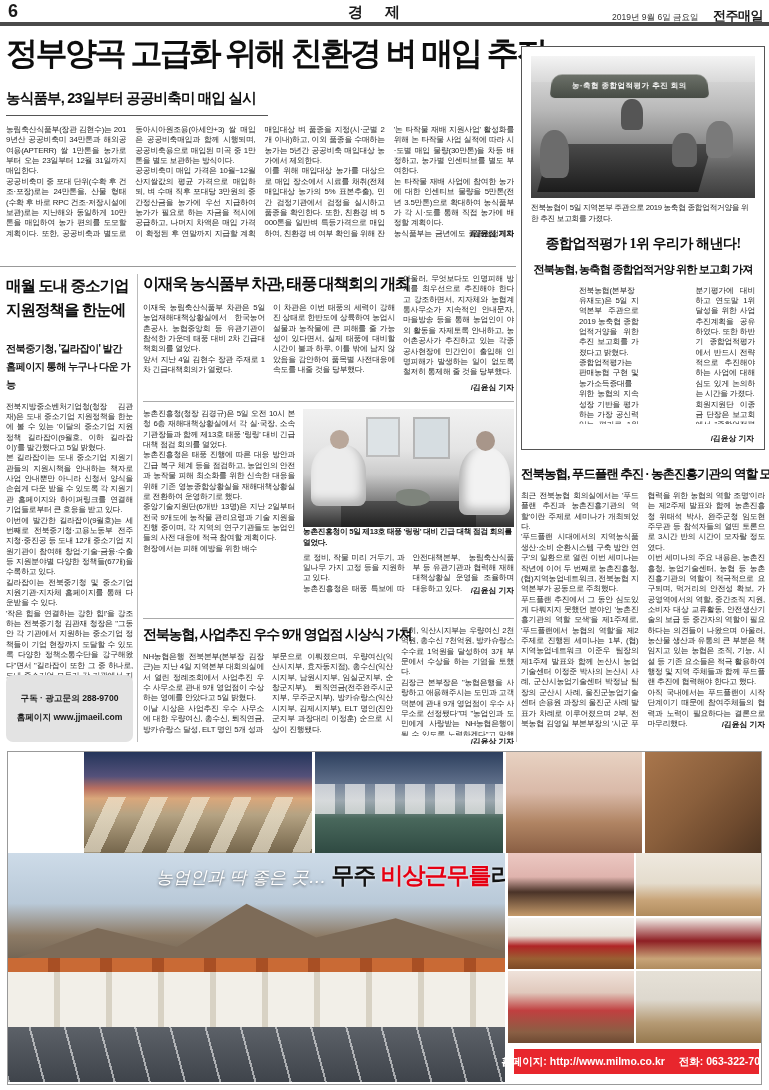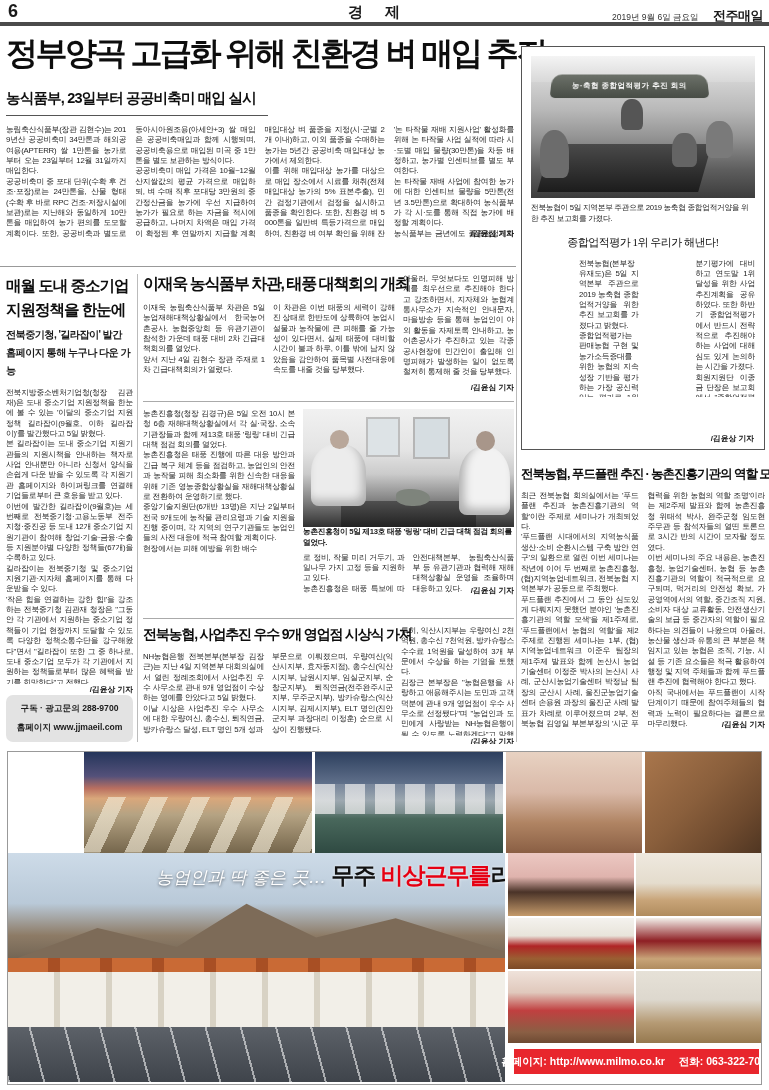--- a/index.html
+++ b/index.html
@@ -22,23 +22,23 @@
   .top-story{position:absolute;left:6px;top:32px;width:508px;}
   .top-story h1{font-size:32px;font-weight:900;letter-spacing:-2.5px;white-space:nowrap;}
   .top-story h2{font-size:14.5px;font-weight:800;letter-spacing:-0.8px;margin-top:13px;padding-bottom:7px;width:262px;border-bottom:1px solid #555;}
   .cols4{display:flex;gap:9px;margin-top:9px;height:114px;overflow:hidden;}
   .cols4 .jt{flex:1;}
   .top-byline{margin-top:-11px;}
   .rule-under-top{position:absolute;left:0;top:266px;width:516px;height:1px;background:#999;}
   
   .left-col{position:absolute;left:6px;top:274px;width:127px;height:470px;overflow:hidden;}
   .left-col h3{font-size:15.5px;font-weight:800;line-height:1.55;letter-spacing:-1px;}
-  .left-sub{font-size:10.2px;font-weight:800;line-height:1.75;letter-spacing:-0.6px;margin-top:4px;}
+  .left-sub{font-size:10.2px;font-weight:800;line-height:1.75;letter-spacing:-0.6px;margin-top:18px;}
   .left-body{margin-top:8px;height:296px;overflow:hidden;}
-  .info-box{position:absolute;bottom:2px;left:0;width:119px;background:#e3e3e3;border-radius:7px;padding:8px 4px;text-align:center;}
+  .info-box{position:absolute;bottom:2px;left:0;width:119px;background:#e3e3e3;border-radius:7px;padding:18px 4px;text-align:center;}
   .info-box div{font-size:8.6px;font-weight:800;}
   .info-box .l2{margin-top:7px;}
   .vrule{position:absolute;width:1px;background:#bbb;top:274px;height:468px;}
   .v1{left:137px;} .v2{left:516px;}
   
   .mid{position:absolute;left:143px;top:274px;width:371px;height:470px;overflow:hidden;}
   .art-tp{position:relative;height:122px;}
   .tp-left{float:left;width:252px;}
   .tp-left h3{font-size:16px;font-weight:800;letter-spacing:-1.4px;white-space:nowrap;}
   .cols2{display:flex;gap:8px;margin-top:8px;overflow:hidden;}
@@ -76,21 +76,21 @@
   .box-photo{height:142px;position:relative;overflow:hidden;background:linear-gradient(180deg,#e6e6e6 0%,#d2d2d2 18%,#b8b8b8 38%,#929292 58%,#5e5e5e 80%,#3c3c3c 100%);}
   .bp-ceiling{position:absolute;top:0;left:0;right:0;height:18%;background:linear-gradient(180deg,#f4f4f4,#d8d8d8);}
   .bp-banner{position:absolute;top:13%;left:9%;width:70%;height:17%;background:linear-gradient(180deg,#6d726a,#474c45);border-radius:10px 10px 5px 5px;color:#f7f7f7;font-size:7.5px;font-weight:bold;text-align:center;display:flex;align-items:center;justify-content:center;letter-spacing:0.5px;transform:perspective(120px) rotateX(10deg);}
   .bp-table{position:absolute;left:6%;bottom:4%;width:72%;height:34%;background:linear-gradient(180deg,#4a4a4a,#1c1c1c);transform:skewX(-16deg);}
   .bp-person{position:absolute;border-radius:45% 45% 20% 20%;}
   .p1{left:4%;bottom:14%;width:13%;height:34%;background:#6c6c6c;}
   .p2{left:40%;top:30%;width:10%;height:22%;background:#555;}
   .p3{right:10%;bottom:28%;width:12%;height:26%;background:#7a7a7a;}
   .p4{right:26%;bottom:22%;width:11%;height:24%;background:#646464;}
   .box-caption{margin-top:5px;font-weight:normal;}
-  .box-headline{font-family:"Liberation Serif",serif;font-size:11px;font-weight:400;text-align:center;margin-top:10px;letter-spacing:-0.5px;white-space:nowrap;}
+  .box-headline{font-family:"Liberation Serif",serif;font-size:14px;font-weight:700;text-align:center;margin-top:10px;letter-spacing:-0.5px;white-space:nowrap;}
   .box-subhead{font-size:11.2px;font-weight:800;text-align:center;margin-top:9px;letter-spacing:-0.9px;white-space:nowrap;}
   .box-cols{display:flex;gap:9px;margin-top:9px;height:138px;overflow:hidden;}
   .box-cols .jt{flex:1;margin-left:48px;}
   .box-byline{position:absolute;right:10px;bottom:5px;}
   .art-fp{margin-top:16px;position:relative;}
   .art-fp h3{font-size:12.6px;font-weight:800;letter-spacing:-1.1px;white-space:nowrap;}
   .fp-cols{display:flex;gap:9px;margin-top:8px;height:238px;overflow:hidden;}
   .fp-cols .jt{flex:1;}
   .fp-byline{margin-top:-10px;}
   
@@ -260,20 +260,21 @@
         <div class="bp-ceiling"></div>
         <div class="bp-banner">농·축협 종합업적평가 추진 회의</div>
         <div class="bp-table"></div>
         <div class="bp-person p1"></div>
         <div class="bp-person p2"></div>
         <div class="bp-person p3"></div>
         <div class="bp-person p4"></div>
       </div>
       <div class="caption box-caption">전북농협이 5일 지역본부 주관으로 2019 농축협 종합업적거양을 위한 추진 보고회를 가졌다.</div>
       <h3 class="box-headline">종합업적평가 1위 우리가 해낸다!</h3>
+      <h4 class="box-subhead">전북농협, 농축협 종합업적거양 위한 보고회 가져</h4>
       <div class="box-cols">
         <div class="jt">전북농협(본부장 유재도)은 5일 지역본부 주관으로 2019 농축협 종합업적거양을 위한 추진 보고회를 가졌다고 밝혔다.
 종합업적평가는 판매농협 구현 및 농가소득증대를 위한 농협의 지속성장 기반을 평가하는 가장 공신력 있는 평가로 1위 달성을 위해선 전 임직원이 혼연일체가 되어야 한다.
 종합업적평가는 전국의 농축협을 대상으로 총 30개 평가지표으로 나뉘 6월·9월 분기평가 및 연도말 평가로 진행된다.
 이날 회의에서는 6월말 평가에서 상위권을 차지한 10개 농협이 9월말</div>
         <div class="jt">분기평가에 대비하고 연도말 1위 달성을 위한 사업추진계획을 공유하였다. 또한 하반기 종합업적평가에서 반드시 전략적으로 추진해야 하는 사업에 대해 심도 있게 논의하는 시간을 가졌다.
 회원지원단 이종금 단장은 보고회에서 "종합업적평가를 추진함으로써 경제, 신용, 교육지원 등 사업 전반적으로 조합원·고객 지원에 대한 농협의 지원역량을 극대화 할 수 있다"며 "농가소득 5천만원 달성을 위한 농협의 역사적 사명 앞에 최선을 다해 줄 것"을 당부했다.</div>
       </div>
       <div class="byline box-byline">/김윤상 기자</div>
     </div>

